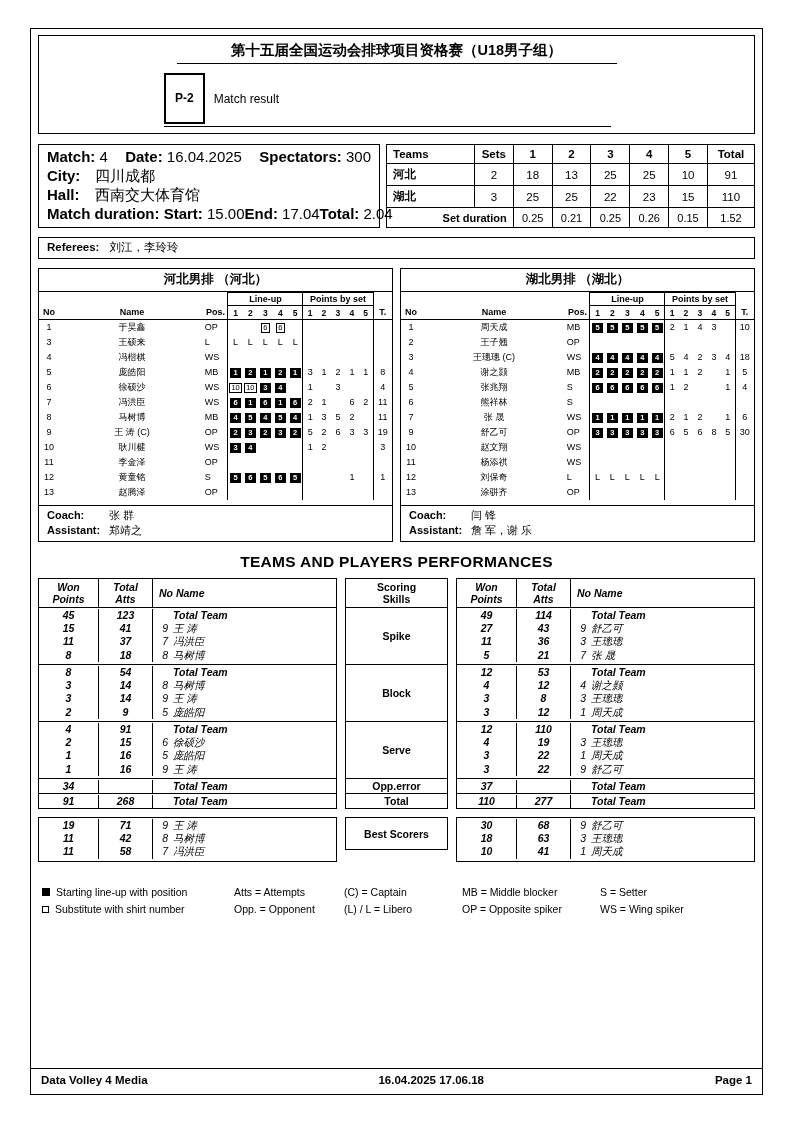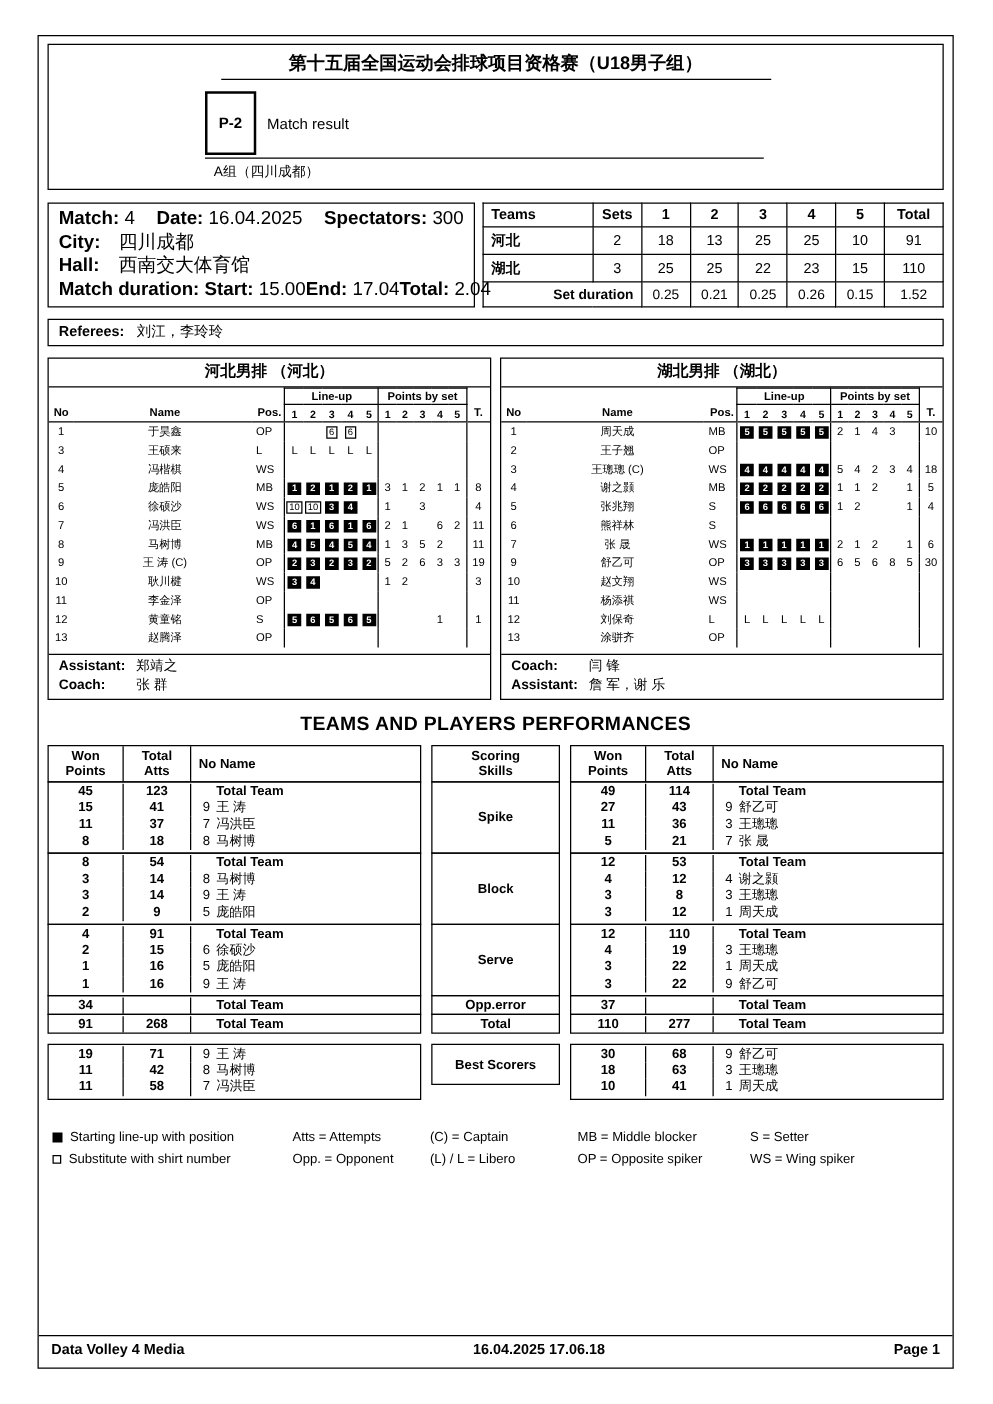--- a/index.html
+++ b/index.html
@@ -56,21 +56,21 @@
   .c-no { text-align:center; }
   .c-name { text-align:right; padding-left:4px !important; white-space:nowrap;margin-top:20px; }
   .c-pos { text-align:left !important; padding-left:4px !important; }
   .box-start { display:inline-block; min-width:11px; height:10px; line-height:10px; background:#000; color:#fff; font-size:7.5px; font-weight:bold; padding:0 1px; }
   .box-sub { display:inline-block; min-width:9px; height:10px; line-height:8px; border:1px solid #000; font-size:7.5px; padding:0 1px; }
   .coach-box { border-top:1px solid #000; margin-top:auto; padding:2px 8px 3px; font-size:11px; line-height:15px; }
   .coach-lab { display:inline-block; width:62px; font-weight:bold; }
   
   .perf-title { text-align:center; font-weight:bold; font-size:15.5px; margin:11px 0 7px; letter-spacing:.3px; }
   .perf-row { display:flex; gap:8px; }
-  .perf-side { width:299px; flex:none; }
+  .perf-side { width:299px; flex:none;font-style:italic; }
   .skills-col { flex:1; }
   .p-head { height:30px; border:1px solid #000; display:flex; font-weight:bold; font-size:10.5px; }
   .p-won { width:60px; border-right:1px solid #000; text-align:center; }
   .p-atts { width:54px; border-right:1px solid #000; text-align:center; }
   .p-head .p-won, .p-head .p-atts { display:flex; align-items:center; justify-content:center; white-space:pre-line; line-height:12px; }
   .p-name { flex:1; display:flex; }
   .p-head .p-name { align-items:center; padding-left:6px; }
   .p-group { border:1px solid #000; margin-top:-1px; padding-top:1px; }
   .p-tall { height:58px; } .p-one { height:16px; } .p-best { height:45px; }
   .p-row { display:flex; line-height:13.2px; font-size:10.5px; }
@@ -95,21 +95,20 @@
 <div class="frame">
 
   <div class="header-box">
     <div class="title">第十五届全国运动会排球项目资格赛（U18男子组）</div>
     <div class="title-rule"></div>
     <div class="sub-block">
       <div class="sub-line">
         <span class="p2-box">P-2</span>
         <span class="report-name">Match result</span>
       </div>
-      <div class="group-line">A组（四川成都）</div>
     </div>
   </div>
 
   <div class="info-row">
     <div class="match-info-box">
       <div class="mi-line mi-flex">
         <span><span class="b">Match:</span> <span>4</span></span>
         <span><span class="b">Date:</span> <span>16.04.2025</span></span>
         <span><span class="b">Spectators:</span> <span>300</span></span>
       </div>
@@ -409,22 +408,22 @@
               <td class="c-pt v"></td>
               <td class="c-pt"></td>
               <td class="c-pt"></td>
               <td class="c-pt"></td>
               <td class="c-pt"></td>
               <td class="c-t v"></td>
             </tr>
           </tbody>
       </table>
       <div class="coach-box">
+        <div><span class="coach-lab">Coach:</span><span>张 群</span></div>
         <div><span class="coach-lab">Assistant:</span><span>郑靖之</span></div>
-        <div><span class="coach-lab">Coach:</span><span>张 群</span></div>
       </div>
     </section>
 
     <section class="team-panel">
       <div class="team-name">湖北男排 （湖北）</div>
       <table class="roster">
         <colgroup>
           <col class="w-no">
             <col>
             <col class="w-pos">

